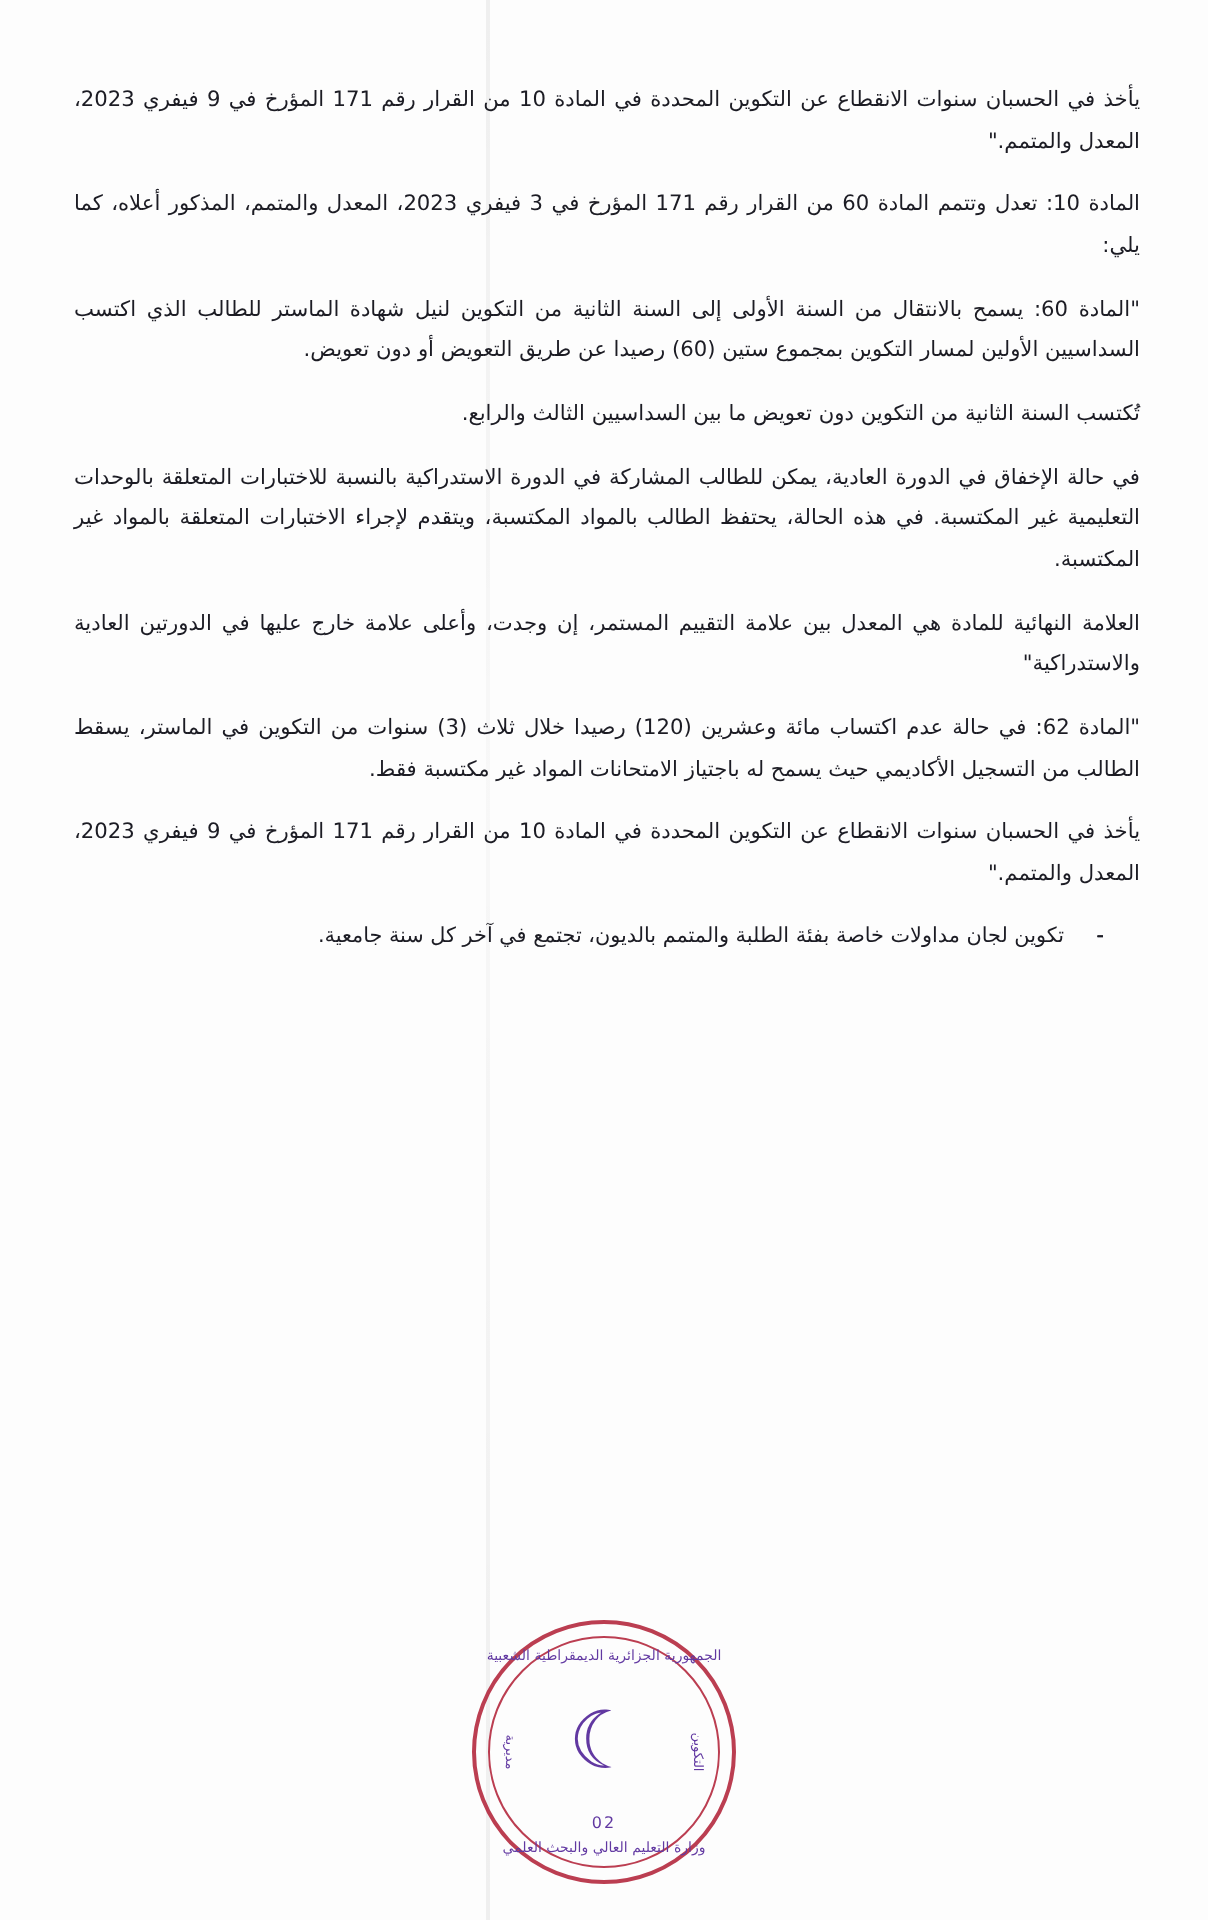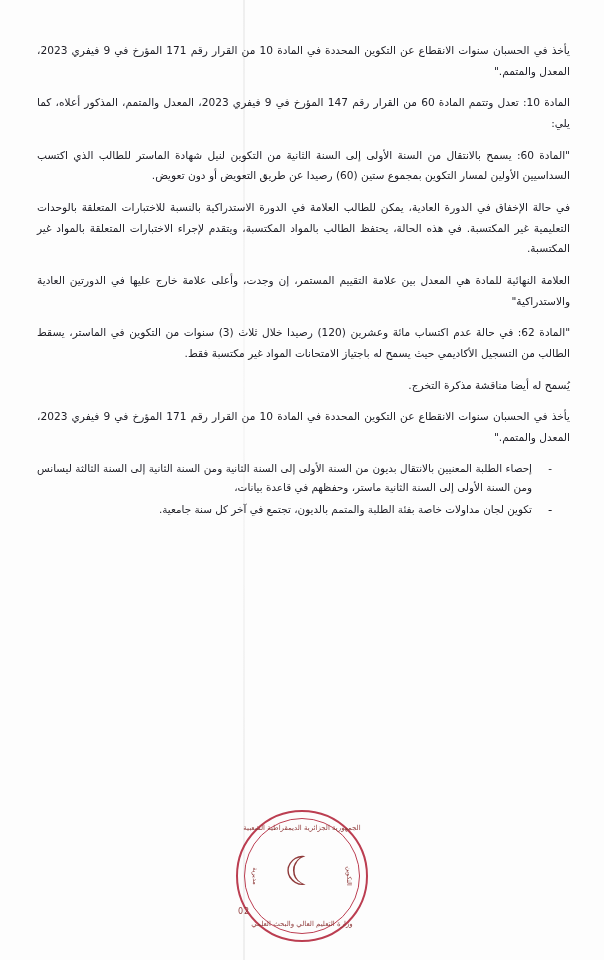--- a/index.html
+++ b/index.html
@@ -83,21 +83,21 @@
     justify-content: center;
     align-items: center;
     pointer-events: none;
   }
   .stamp {
     position: relative;
     width: 128px;
     height: 128px;
     border: 2.2px solid #b3243a;
     border-radius: 50%;
-    color: #7f1d1d;
+    color: #4c1d95;
     opacity: .88;
   }
   .stamp .ring2 {
     position: absolute;
     inset: 6px;
     border: 1px solid #b3243a;
     border-radius: 50%;
   }
   .stamp .top-text {
     position: absolute;
@@ -123,21 +123,21 @@
     right: 0;
     text-align: center;
     font-size: 40px;
     line-height: 46px;
   }
   .stamp .num {
     position: absolute;
     bottom: 24px;
     left: 0;
     right: 0;
-    text-align: left;
+    text-align: center;
     font-size: 8px;
     letter-spacing: 1px;
   }
   .stamp .side-left,
   .stamp .side-right {
     position: absolute;
     top: 50%;
     transform: translateY(-50%);
     font-size: 6.5px;
     writing-mode: vertical-rl;
@@ -149,43 +149,42 @@
 <body>
 
 <div class="page">
 
   <div class="fold"></div>
 
   <div class="content">
 
     <p class="para">يأخذ في الحسبان سنوات الانقطاع عن التكوين المحددة في المادة 10 من القرار رقم 171 المؤرخ في 9 فيفري 2023، المعدل والمتمم."</p>
 
-    <p class="para block">المادة 10: تعدل وتتمم المادة 60 من القرار رقم 147 المؤرخ في 9 فيفري 2023، المعدل والمتمم، المذكور أعلاه، كما يلي:</p>
+    <p class="para block">المادة 10: تعدل وتتمم المادة 60 من القرار رقم 171 المؤرخ في 3 فيفري 2023، المعدل والمتمم، المذكور أعلاه، كما يلي:</p>
 
     <p class="para block-tight">"المادة 60: يسمح بالانتقال من السنة الأولى إلى السنة الثانية من التكوين لنيل شهادة الماستر للطالب الذي اكتسب السداسيين الأولين لمسار التكوين بمجموع ستين (60) رصيدا عن طريق التعويض أو دون تعويض.</p>
 
 
-
-    <p class="para">في حالة الإخفاق في الدورة العادية، يمكن للطالب العلامة في الدورة الاستدراكية بالنسبة للاختبارات المتعلقة بالوحدات التعليمية غير المكتسبة. في هذه الحالة، يحتفظ الطالب بالمواد المكتسبة، ويتقدم لإجراء الاختبارات المتعلقة بالمواد غير المكتسبة.</p>
+    <p class="para">تُكتسب السنة الثانية من التكوين دون تعويض ما بين السداسيين الثالث والرابع.</p>
+
+    <p class="para">في حالة الإخفاق في الدورة العادية، يمكن للطالب المشاركة في الدورة الاستدراكية بالنسبة للاختبارات المتعلقة بالوحدات التعليمية غير المكتسبة. في هذه الحالة، يحتفظ الطالب بالمواد المكتسبة، ويتقدم لإجراء الاختبارات المتعلقة بالمواد غير المكتسبة.</p>
 
     <p class="para">العلامة النهائية للمادة هي المعدل بين علامة التقييم المستمر، إن وجدت، وأعلى علامة خارج عليها في الدورتين العادية والاستدراكية"</p>
 
 
     <p class="para block-tight">"المادة 62: في حالة عدم اكتساب مائة وعشرين (120) رصيدا خلال ثلاث (3) سنوات من التكوين في الماستر، يسقط الطالب من التسجيل الأكاديمي حيث يسمح له باجتياز الامتحانات المواد غير مكتسبة فقط.</p>
 
-    <p class="para">يُسمح له أيضا مناقشة مذكرة التخرج.</p>
 
 
     <p class="para">يأخذ في الحسبان سنوات الانقطاع عن التكوين المحددة في المادة 10 من القرار رقم 171 المؤرخ في 9 فيفري 2023، المعدل والمتمم."</p>
 
 
     <ul class="dashlist">
       <li>
         <span class="dash">-</span>
-        <span>إحصاء الطلبة المعنيين بالانتقال بديون من السنة الأولى إلى السنة الثانية ومن السنة الثانية إلى السنة الثالثة ليسانس ومن السنة الأولى إلى السنة الثانية ماستر، وحفظهم في قاعدة بيانات،</span>
       </li>
       <li>
         <span class="dash">-</span>
       </li>
       <li>
         <span class="dash">-</span>
         <span>تكوين لجان مداولات خاصة بفئة الطلبة والمتمم بالديون، تجتمع في آخر كل سنة جامعية.</span>
       </li>
     </ul>
 

